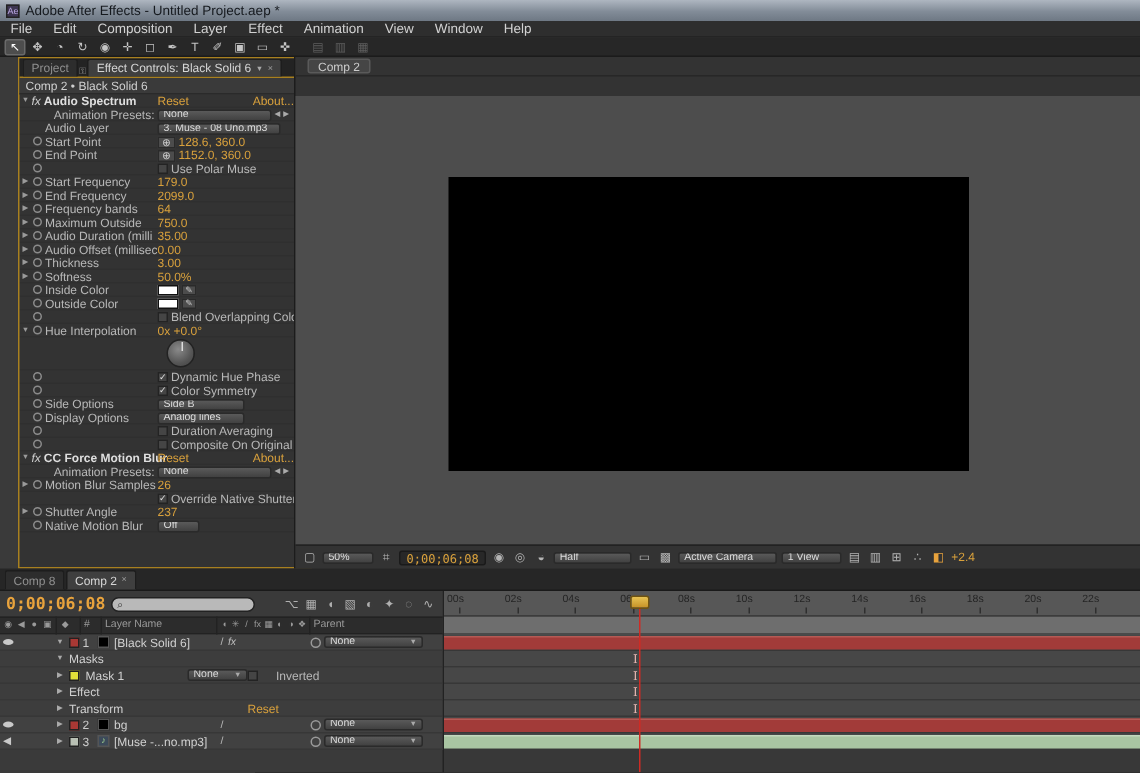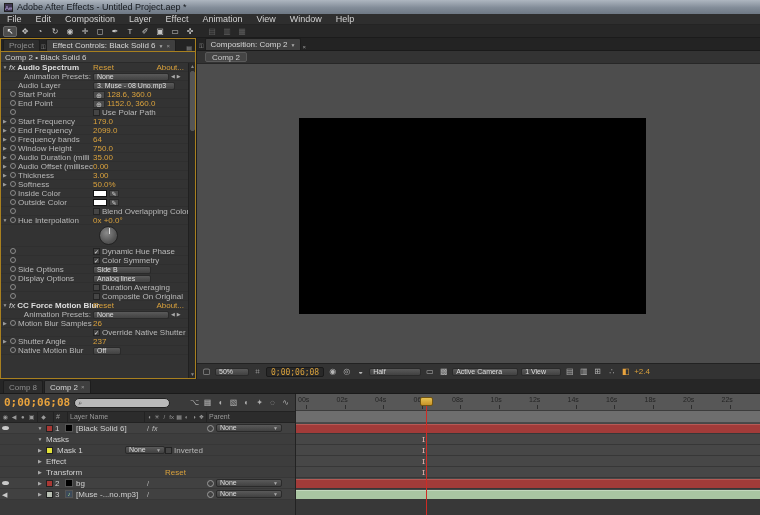--- a/index.html
+++ b/index.html
@@ -21,21 +21,21 @@
   .tabstrip{height:13px;background:#232323;display:flex;align-items:flex-end;padding-left:2px;gap:1px;border-bottom:1px solid #1a1a1a;}
   .tab{height:12px;line-height:12px;padding:0 5px;background:#2d2d2d;color:#8f8f8f;font-size:8px;border:1px solid #1d1d1d;border-bottom:none;border-radius:2px 2px 0 0;display:flex;align-items:center;gap:3px;}
   .tab.active{background:#3f3f3f;color:#d6d6d6;}
   .ticon{color:#9a9a9a;font-size:6px;}
   .chev{font-size:5px;color:#aaa;}
   .dd{display:inline-flex;align-items:center;justify-content:space-between;background:linear-gradient(#5a5a5a,#414141);border:1px solid #2a2a2a;border-radius:2px;color:#ddd;height:8px;line-height:8px;padding:0 3px;font-size:7px;gap:3px;white-space:nowrap;overflow:hidden;}
   .orange{color:#d9a13c;}
   .link{color:#d9a13c;}
 
   
-  #lp{position:absolute;left:0;top:38px;width:196px;height:341px;background:#333;border:1px solid #a8801f;}
+  #lp{position:absolute;left:12px;top:38px;width:196px;height:341px;background:#333;border:1px solid #a8801f;}
   #lp .tabstrip{border-bottom:1px solid #a8801f;}
   #ec-crumb{height:11px;line-height:11px;background:#3a3a3a;border-bottom:1px solid #2a2a2a;padding-left:4px;color:#cfcfcf;font-size:8px;}
   #ec-rows{position:absolute;left:0;top:24px;right:7px;bottom:0;overflow:hidden;}
   .ec-row{position:relative;height:9px;line-height:9px;border-bottom:1px solid rgba(0,0,0,0.07);white-space:nowrap;}
   .ec-row .ar{display:inline-block;width:8px;text-align:center;font-size:5px;color:#9a9a9a;vertical-align:top;}
   .ec-row .sw{display:inline-block;width:6px;height:6px;border:1px solid #8b8b8b;border-radius:50%;margin:1px 2px 0 1px;vertical-align:top;}
   .ec-row .sw.none{border-color:transparent;}
   .ec-lbl{color:#b8b8b8;font-size:8px;}
   .ec-lbl.b{color:#dedede;font-weight:bold;}
   .ec-ctrl{position:absolute;left:92px;top:0;height:9px;display:flex;align-items:center;gap:2px;}
@@ -182,32 +182,32 @@
         <div class="ec-row"><span class="ar"></span><span class="sw"></span><span class="ec-lbl">Start Point</span><span class="ec-ctrl">
             <span class="ptbtn">⊕</span>
             <span class="orange">128.6, 360.0</span>
           </span></div>
         <div class="ec-row"><span class="ar"></span><span class="sw"></span><span class="ec-lbl">End Point</span><span class="ec-ctrl">
             <span class="ptbtn">⊕</span>
             <span class="orange">1152.0, 360.0</span>
           </span></div>
         <div class="ec-row"><span class="ar"></span><span class="sw"></span><span class="ec-ctrl">
             <span class="cb"></span>
-            <span class="ec-lbl">Use Polar Path</span>
+            <span class="ec-lbl">Use Polar Muse</span>
           </span></div>
         <div class="ec-row"><span class="ar">▶</span><span class="sw"></span><span class="ec-lbl">Start Frequency</span><span class="ec-ctrl">
             <span class="orange">179.0</span>
           </span></div>
         <div class="ec-row"><span class="ar">▶</span><span class="sw"></span><span class="ec-lbl">End Frequency</span><span class="ec-ctrl">
             <span class="orange">2099.0</span>
           </span></div>
         <div class="ec-row"><span class="ar">▶</span><span class="sw"></span><span class="ec-lbl">Frequency bands</span><span class="ec-ctrl">
             <span class="orange">64</span>
           </span></div>
-        <div class="ec-row"><span class="ar">▶</span><span class="sw"></span><span class="ec-lbl">Window Height</span><span class="ec-ctrl">
+        <div class="ec-row"><span class="ar">▶</span><span class="sw"></span><span class="ec-lbl">Maximum Outside</span><span class="ec-ctrl">
             <span class="orange">750.0</span>
           </span></div>
         <div class="ec-row"><span class="ar">▶</span><span class="sw"></span><span class="ec-lbl">Audio Duration (milli</span><span class="ec-ctrl">
             <span class="orange">35.00</span>
           </span></div>
         <div class="ec-row"><span class="ar">▶</span><span class="sw"></span><span class="ec-lbl">Audio Offset (millisec</span><span class="ec-ctrl">
             <span class="orange">0.00</span>
           </span></div>
         <div class="ec-row"><span class="ar">▶</span><span class="sw"></span><span class="ec-lbl">Thickness</span><span class="ec-ctrl">
             <span class="orange">3.00</span>
@@ -279,28 +279,20 @@
           </span></div>
       </div>
     <div id="ec-scroll">
       <div class="sarr" style="top:0">▲</div>
       <div class="thumb"></div>
       <div class="sarr" style="bottom:0">▼</div>
     </div>
   </div>
 
   <div id="rp">
-    <div class="tabstrip">
-      <span class="ticon">⚿</span>
-      <div class="tab active">
-        <span>Composition: Comp 2</span>
-        <span class="chev">▼</span>
-      </div>
-      <span class="ticon">×</span>
-    </div>
     <div id="comp-crumb">
       <span class="chip">Comp 2</span>
     </div>
     <div id="viewer">
       <div id="comp-frame"></div>
     </div>
     <div id="comp-toolbar">
         <span class="cicon">▢</span>
         <span class="dd" style="width: 34px;">50%</span>
         <span class="cicon">⌗</span>
@@ -399,21 +391,21 @@
             <span class="exp">▼</span>
             <span class="lname grp-name">Masks</span>
           </div>
           <div class="tl-row grp">
             <span class="av"></span>
             <span class="exp">▶</span>
             <span class="lblbox" style="background: rgb(227, 227, 56);"></span>
             <span class="lname grp-name" style="max-width: 70px;">Mask 1</span>
             <span class="dd" style="width: 40px;">None<span class="chev">▼</span></span>
             <span class="cb"></span>
-            <span class="ec-lbl" style="margin-left: 2px;">Inverted</span>
+            <span class="ec-lbl" style="margin-left: 12px;">Inverted</span>
           </div>
           <div class="tl-row grp">
             <span class="av"></span>
             <span class="exp">▶</span>
             <span class="lname grp-name">Effect</span>
           </div>
           <div class="tl-row grp">
             <span class="av"></span>
             <span class="exp">▶</span>
             <span class="lname grp-name">Transform</span>

